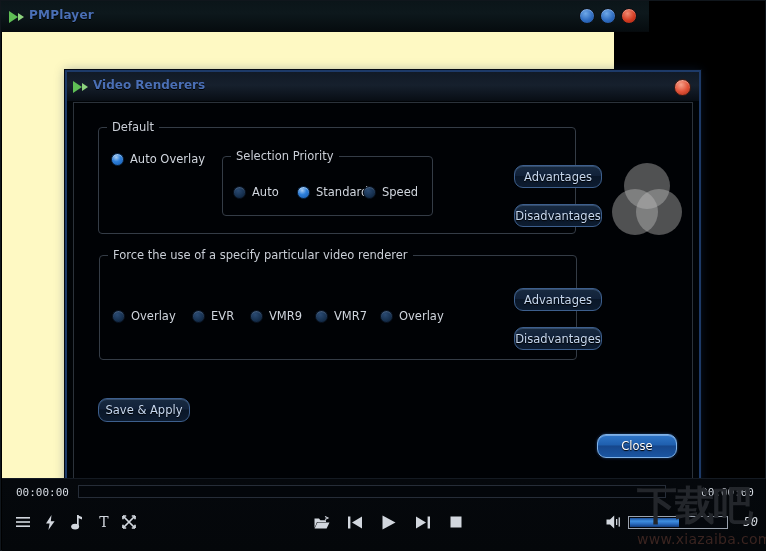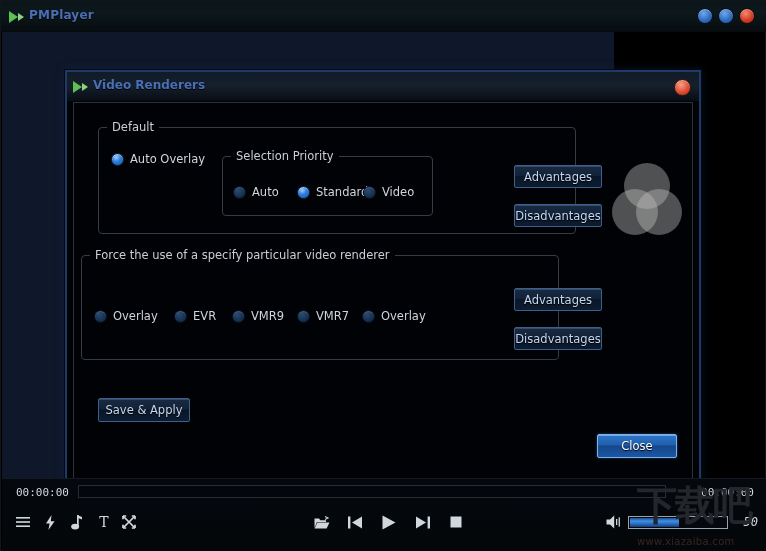--- a/index.html
+++ b/index.html
@@ -10,21 +10,21 @@
   }
   .app{
     position:relative;width:766px;height:551px;
     background:#000000;
     box-sizing:border-box;
     border:1px solid #10161c;
   }
 
   
   .titlebar{
-    position:absolute;left:0;top:0;width:766px;height:30px;
+    position:absolute;left:0;top:0;width:648px;height:30px;
     background:linear-gradient(to bottom,#0b1519 0%,#0d181c 40%,#060c0f 100%);
     border-bottom:1px solid #060a0d;
   }
   .tb-icon{
     position:absolute;left:8px;top:8px;width:16px;height:14px;
   }
   .tb-title{
     position:absolute;left:28px;top:7px;
     font-size:12px;font-weight:bold;color:#4a6fb5;
     letter-spacing:.2px;
@@ -36,21 +36,21 @@
     border:1px solid #0c1116;
     box-shadow:inset 0 1px 1px rgba(255,255,255,.35);
   }
   .wbtn.b1{left:0;background:radial-gradient(circle at 40% 32%,#6ea8e8 0%,#2f6cc0 55%,#1b4d96 100%);}
   .wbtn.b2{left:21px;background:radial-gradient(circle at 40% 32%,#6ea8e8 0%,#2f6cc0 55%,#1b4d96 100%);}
   .wbtn.b3{left:42px;background:radial-gradient(circle at 40% 32%,#f08a72 0%,#d33c22 55%,#9e2411 100%);}
 
   
   .stage{
     position:absolute;left:1px;top:31px;width:612px;height:446px;
-    background:#0f172a;
+    background:#fef9c3;
   }
 
   
   .dialog{
     position:absolute;left:63px;top:38px;width:636px;height:428px;
     background:#000306;
     border:2px solid #1d3a68;
     box-shadow:0 0 0 1px #050a12, 0 0 10px rgba(20,50,100,.35);
     box-sizing:border-box;
   }
@@ -86,21 +86,21 @@
   }
   .group-label{
     position:absolute;top:-8px;left:8px;
     background:#000205;
     padding:0 5px;
     font-size:11.5px;color:#c9ced6;
     white-space:nowrap;
   }
   #group-default{left:24px;top:24px;width:478px;height:107px;}
   #group-priority{left:123px;top:28px;width:211px;height:60px;}
-  #group-force{left:7px;top:152px;width:478px;height:105px;padding-left:12px;}
+  #group-force{left:25px;top:152px;width:478px;height:105px;padding-left:12px;}
 
   
   .radio{
     position:absolute;display:flex;align-items:center;
     cursor:default;white-space:nowrap;
   }
   .radio .dot{
     width:11px;height:11px;border-radius:50%;
     margin-right:6px;flex:0 0 auto;
     background:radial-gradient(circle at 38% 32%,#2a4a72 0%,#16304f 60%,#0c1b2e 100%);
@@ -114,21 +114,21 @@
   }
   .radio .lbl{font-size:11.5px;color:#cfd5dd;}
 
   
   .btn{
     position:absolute;
     display:flex;align-items:center;justify-content:center;
     font-size:11.5px;color:#c6d7ee;
     background:linear-gradient(to bottom,#182a40 0%,#12223a 45%,#0a1729 50%,#0d1c30 100%);
     border:1px solid #3d5f8d;
-    border-radius:2px;
+    border-radius:9px;
     box-shadow:inset 0 1px 0 rgba(140,180,230,.25);
     text-shadow:0 1px 1px #000;
     cursor:default;
     box-sizing:border-box;
   }
   .btn.primary{
     background:linear-gradient(to bottom,#2f76c8 0%,#1f5fae 45%,#16478c 50%,#1b56a2 100%);
     border:1px solid #7fb2e8;
     color:#ffffff;
     box-shadow:inset 0 1px 0 rgba(200,225,255,.45),0 0 3px rgba(50,110,190,.6);
@@ -187,21 +187,21 @@
   
   .wm{position:absolute;right:2px;top:482px;width:126px;height:68px;pointer-events:none;}
   .wm-cn{
     position:absolute;left:0;top:0;width:126px;
     font-size:40px;font-weight:bold;color:#23262b;
     letter-spacing:-2px;line-height:44px;
     font-family:"DejaVu Sans","Liberation Sans",sans-serif;
   }
   .wm-url{
     position:absolute;left:0;bottom:4px;width:126px;
-    font-size:10px;color:#3a2420;letter-spacing:.3px;
+    font-size:14px;color:#3a2420;letter-spacing:.3px;
   }
 </style>
 </head>
 <body>
 
 <div class="app">
 
   <div class="titlebar">
     <span class="tb-icon">
       <svg width="16" height="14" viewBox="0 0 16 14">
@@ -254,21 +254,21 @@
             <div class="radio" style="left:10px;top:28px;">
               <span class="dot"></span>
               <span class="lbl">Auto</span>
             </div>
             <div class="radio on" style="left:74px;top:28px;">
               <span class="dot"></span>
               <span class="lbl">Standard</span>
             </div>
             <div class="radio" style="left:140px;top:28px;">
               <span class="dot"></span>
-              <span class="lbl">Video</span>
+              <span class="lbl">Speed</span>
             </div>
           </div>
         </div>
 
         <div class="btn" id="btn-adv-1">Advantages</div>
         <div class="btn" id="btn-dis-1">Disadvantages</div>
 
         <div class="group" id="group-force">
           <div class="group-label">Force the use of a specify particular video renderer</div>
 

